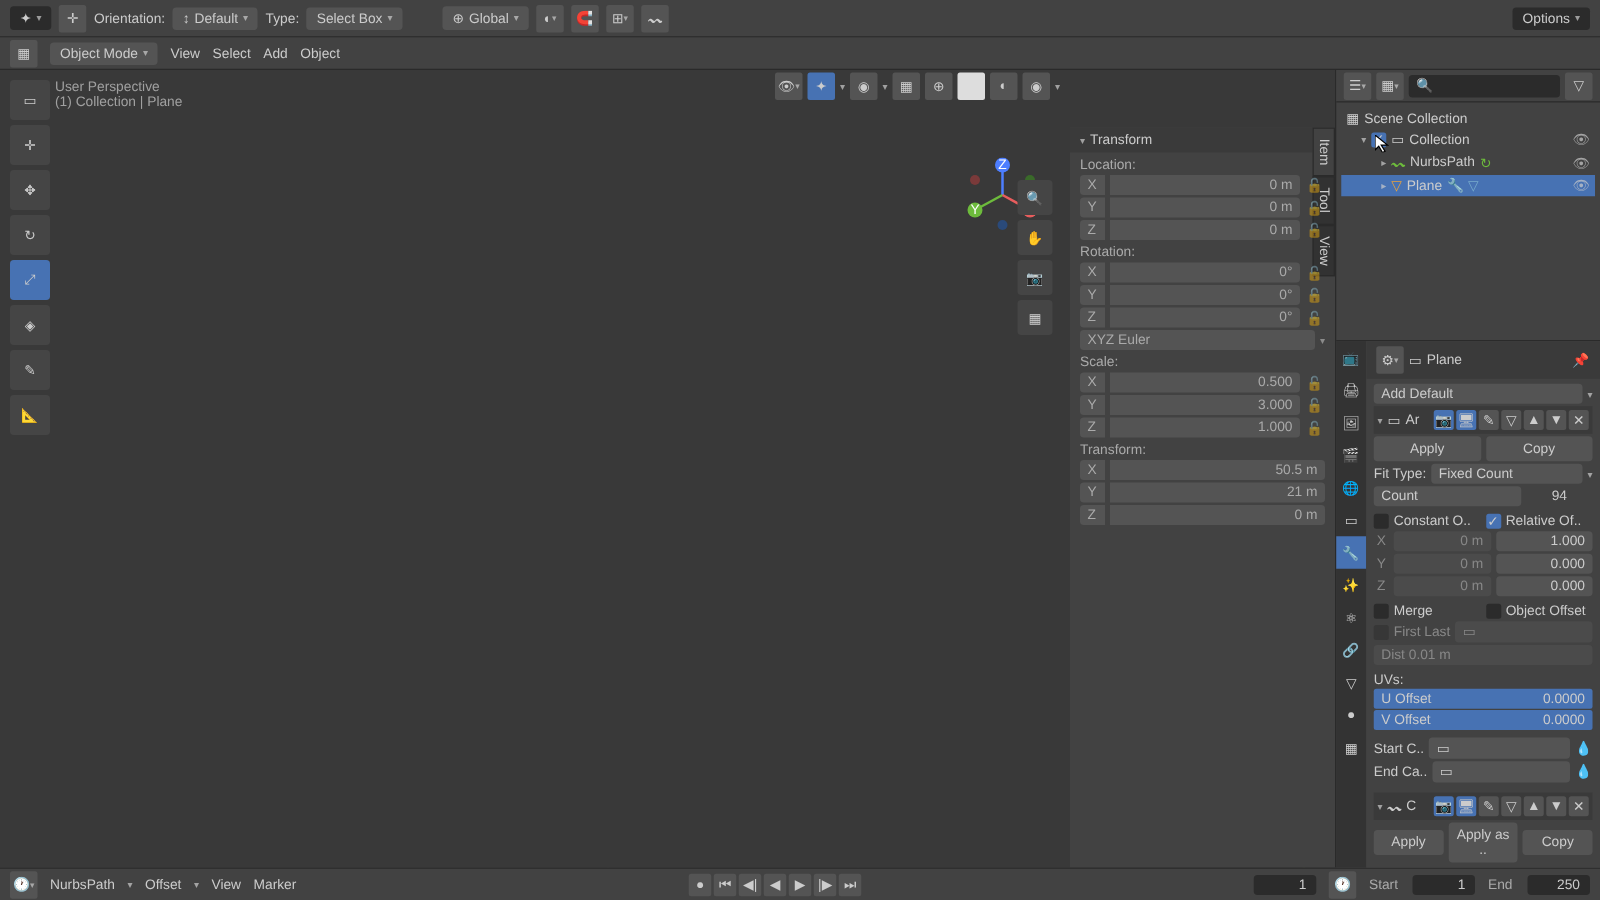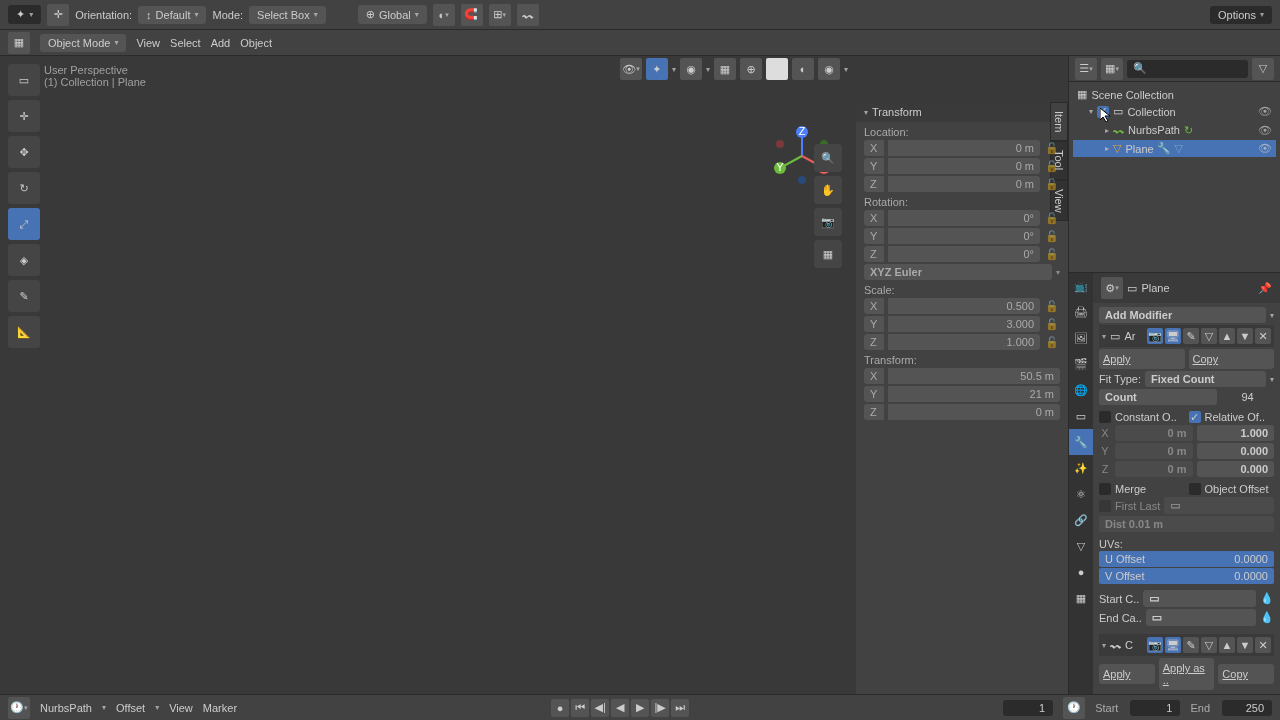--- a/index.html
+++ b/index.html
@@ -38,43 +38,43 @@
 .out-row { display: flex; align-items: center; padding: 2px 4px; gap: 4px; cursor: pointer; }
 .out-row.sel { background: #4772b3; }
 .out-row .eye { margin-left: auto; opacity: 0.7; }
 .props { flex: 1; display: flex; }
 .prop-tabs { width: 24px; background: #333; display: flex; flex-direction: column; }
 .ptab { height: 26px; display: flex; align-items: center; justify-content: center; cursor: pointer; }
 .ptab.active { background: #4772b3; }
 .prop-body { flex: 1; overflow: auto; background: #424242; }
 .prop-head { padding: 4px 8px; display: flex; align-items: center; gap: 4px; background: #3a3a3a; }
 .prop-sec { padding: 2px 6px; }
-.pfield { flex: 1; background: #545454; padding: 2px 6px; border-radius: 3px; text-align: right; font-weight: bold; }
+.pfield { flex: 1; background: #545454; padding: 2px 6px; border-radius: 3px; text-align: right; }
 .pfield.left { text-align: left; }
-.pbtn { flex: 1; background: #545454; padding: 4px; text-align: left; border-radius: 3px; cursor: pointer; text-decoration: underline; }
+.pbtn { flex: 1; background: #545454; padding: 4px; text-align: center; border-radius: 3px; cursor: pointer; }
 .check { width: 12px; height: 12px; background: #2b2b2b; border-radius: 2px; display: inline-flex; align-items: center; justify-content: center; }
 .check.on { background: #4772b3; }
 .timeline { height: 26px; background: #424242; display: flex; align-items: center; padding: 0 8px; gap: 10px; border-top: 1px solid #2a2a2a; }
 .play-ctrls { display: flex; gap: 2px; margin: 0 auto; }
 .pc { width: 18px; height: 18px; display: flex; align-items: center; justify-content: center; cursor: pointer; background: #545454; border-radius: 2px; }
 .timefield { background: #2b2b2b; padding: 2px 8px; border-radius: 3px; min-width: 50px; text-align: right; }
 .tflabel { color: #aaa; margin-right: 2px; text-align: center; }
 .uv-row { display: flex; align-items: center; background: #4772b3; padding: 2px 6px; margin: 1px 0; border-radius: 2px; gap: 12px; }
 .uv-row .v { margin-left: auto; }
 svg { display: block; }
 </style>
 </head>
 <body>
 
 <div class="topbar">
   <div class="dropdown">✦<span class="chev">▾</span></div>
   <div class="hicon">✛</div>
   <span class="label">Orientation:</span>
   <div class="dropdown light">↕ <span>Default</span><span class="chev">▾</span></div>
-  <span class="label">Mode:</span>
+  <span class="label">Type:</span>
   <div class="dropdown light">
       <span>Select Box</span>
       <span class="chev">▾</span>
     </div>
   <div style="width:20px"></div>
   <div class="dropdown light">⊕ <span>Global</span><span class="chev">▾</span></div>
   <div class="hicon">◐<span class="chev" style="font-size:7px">▾</span></div>
   <div class="hicon">🧲</div>
   <div class="hicon">⊞<span class="chev" style="font-size:7px">▾</span></div>
   <div class="hicon">〰</div>
@@ -308,21 +308,21 @@
         <div class="ptab">⚛</div>
         <div class="ptab">🔗</div>
         <div class="ptab">▽</div>
         <div class="ptab">●</div>
         <div class="ptab">▦</div>
       </div>
       <div class="prop-body">
         <div class="prop-head"><div class="hicon">⚙<span class="chev" style="font-size:7px">▾</span></div> ▭ <span>Plane</span><span style="margin-left:auto;cursor:pointer">📌</span></div>
         <div class="prop-sec">
           <div class="nrow">
-              <span class="pfield left">Add Modifier</span>
+              <span class="pfield left">Add Default</span>
               <span class="chev">▾</span>
             </div>
           <div class="nrow" style="background:#3a3a3a;padding:3px">
             <span class="chev">▾</span> ▭ <span>Ar</span>
             <span style="margin-left:auto;display:flex;gap:2px">
               <span class="hicon" style="width:16px;height:16px;background:#4772b3">📷</span>
               <span class="hicon" style="width:16px;height:16px;background:#4772b3">🖥</span>
               <span class="hicon" style="width:16px;height:16px">✎</span>
               <span class="hicon" style="width:16px;height:16px">▽</span>
               <span class="hicon" style="width:16px;height:16px">▲</span>

